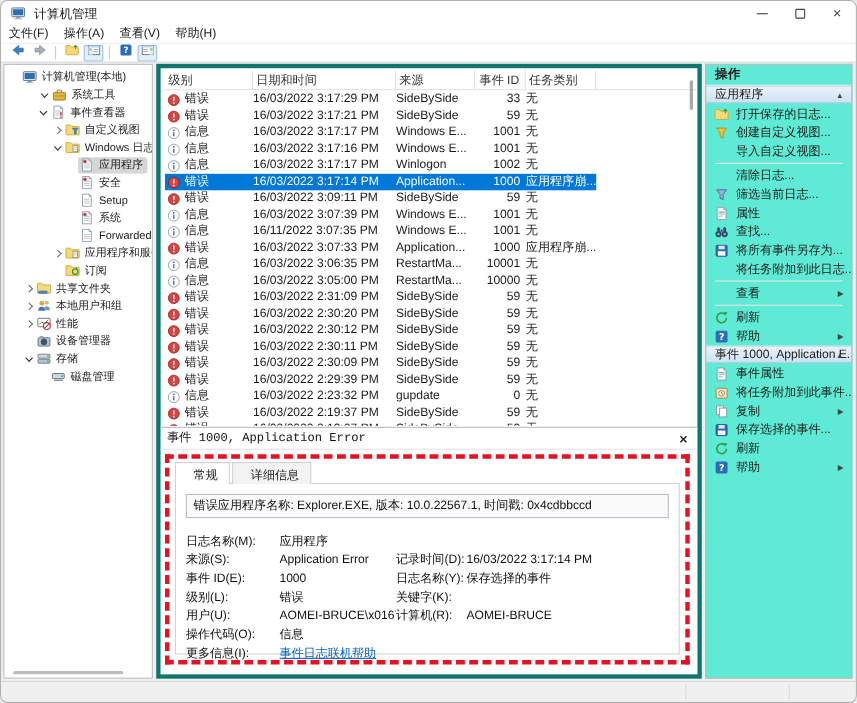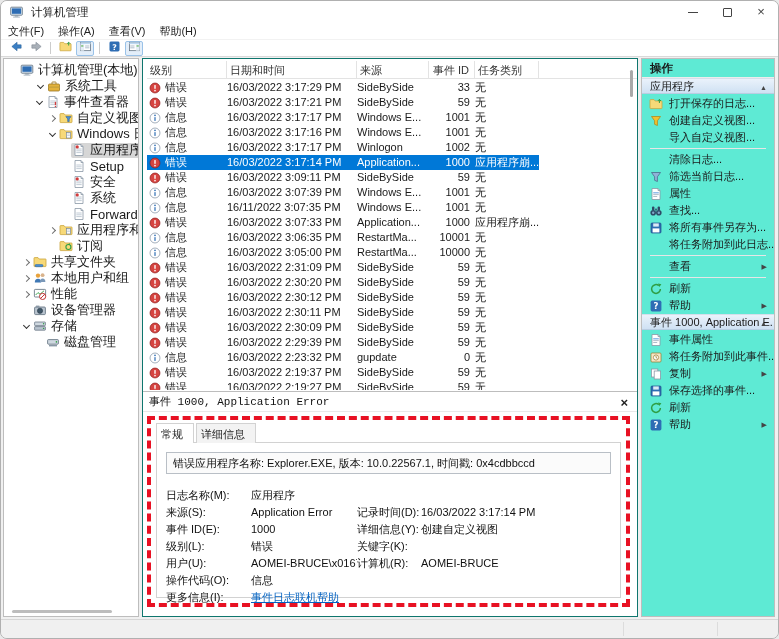--- a/index.html
+++ b/index.html
@@ -24,29 +24,29 @@
   .toolbar{position:absolute;top:39px;left:0;right:0;height:17px;background:#fff;
     border-bottom:1px solid #d9d9d9;display:flex;align-items:center;padding-left:5px;}
   .tbtn{width:18px;height:15px;display:flex;align-items:center;justify-content:center;border:1px solid transparent;border-radius:2px;margin:0 1px;}
   .tbtn.boxed{border-color:#9ac2e8;background:#e3eef9;}
   .tbtn svg{width:13px;height:13px;}
   .tsep{width:1px;height:12px;background:#cccccc;margin:0 4px;}
   
   .left-pane{position:absolute;left:2px;top:57px;width:136px;bottom:21px;background:#fff;
     border:1px solid #bdbdbd;overflow:hidden;}
   .mid-pane{position:absolute;left:141px;top:57px;width:496px;bottom:21px;background:#fff;
-    border:1px solid #0f766e;overflow:hidden;}
+    border:4px solid #0f766e;overflow:hidden;}
   .right-pane{position:absolute;left:640px;right:3px;top:57px;bottom:21px;background:#5eead4;
     border:1px solid #bdbdbd;overflow:hidden;}
   .bottom-strip{position:absolute;left:0;right:0;bottom:0;height:19px;background:#f0f0f0;
     border-top:1px solid #d6d6d6;}
   .bottom-strip .dv{position:absolute;top:2px;bottom:2px;width:1px;background:#dcdcdc;}
   
   .tree{padding-top:3px;}
-  .tree-row{height:16px;display:flex;align-items:center;font-size:13px;color:#1a1a1a;
+  .tree-row{height:16px;display:flex;align-items:center;font-size:10px;color:#1a1a1a;
     white-space:nowrap;overflow:hidden;}
   .chev{width:11px;height:11px;flex:none;position:relative;}
   .chev.c::after{content:'';position:absolute;left:3px;top:3px;width:4px;height:4px;
     border-top:1px solid #707070;border-right:1px solid #707070;transform:rotate(45deg);}
   .chev.o::after{content:'';position:absolute;left:3px;top:2px;width:4px;height:4px;
     border-top:1px solid #333;border-right:1px solid #333;transform:rotate(135deg);}
   .hl{display:flex;align-items:center;height:15px;padding:0 4px 0 1px;border-radius:2px;}
   .hl .ico{width:15px;height:14px;margin-right:3px;flex:none;}
   .hl .ico svg{width:14px;height:14px;}
   .tree-row.selected .hl{background:#d6d6d6;}
@@ -66,21 +66,21 @@
   .num{text-align:right;padding-right:5px;}
   .vscroll{position:absolute;right:4px;top:11px;width:3px;height:27px;background:#a9a9a9;border-radius:2px;}
   
   .detail{position:absolute;left:0;right:0;bottom:0;height:225px;background:#fff;border-top:1px solid #bdbdbd;}
   .detail-header{height:20px;line-height:20px;font-size:11px;color:#111;padding-left:6px;
     font-family:"Liberation Mono","DejaVu Sans Mono",monospace;border-bottom:1px solid #e8e8e8;}
   .detail-close{position:absolute;right:9px;top:1px;font-size:13px;font-weight:bold;color:#222;
     font-family:"Liberation Sans",sans-serif;}
   .annot{position:absolute;left:4px;right:7px;top:24px;bottom:9px;border:4px dashed #e81123;background:#fff;}
   .tabs{display:flex;margin:3px 0 0 5px;height:20px;position:relative;z-index:2;}
-  .tab{font-size:11px;padding:3px 10px 0 4px;border:1px solid #d2d2d2;border-bottom:none;
+  .tab{font-size:11px;padding:3px 10px 0 16px;border:1px solid #d2d2d2;border-bottom:none;
     background:#f3f3f3;margin-right:2px;color:#222;}
   .tab.active{background:#fff;}
   .tabpage{position:absolute;left:5px;right:5px;top:22px;bottom:5px;border:1px solid #d2d2d2;background:#fff;}
   .desc-box{margin:9px 9px 0 9px;height:22px;line-height:20px;border:1px solid #b9bfc6;
     background:#fbfbfb;font-size:11px;color:#111;padding-left:6px;white-space:nowrap;overflow:hidden;}
   .fields{margin:13px 0 0 9px;display:grid;grid-template-columns:85px 106px 64px auto;
     font-size:11px;line-height:17px;color:#111;}
   .fields span{overflow:hidden;white-space:nowrap;}
   .fields a{color:#0563c1;text-decoration:underline;margin-top:18px;}
   
@@ -252,36 +252,36 @@
         </div>
         <div class="tree-row" style="padding-left: 56px;">
           <span class="chev"></span>
           <span class="hl">
             <span class="ico"><svg viewBox="0 0 14 14" xmlns="http://www.w3.org/2000/svg">
                 <path d="M3 1.5 L9 1.5 L11 3.5 L11 12.5 L3 12.5 Z" fill="#fff" stroke="#8a98a6" stroke-width="0.8"></path>
                 <path d="M9 1.5 L9 3.5 L11 3.5" fill="none" stroke="#8a98a6" stroke-width="0.8"></path>
                 <line x1="4.3" y1="6" x2="9.7" y2="6" stroke="#a8b6c4" stroke-width="0.7"></line>
                 <line x1="4.3" y1="7.8" x2="9.7" y2="7.8" stroke="#a8b6c4" stroke-width="0.7"></line>
                 <line x1="4.3" y1="9.6" x2="9.7" y2="9.6" stroke="#a8b6c4" stroke-width="0.7"></line>
-              </svg></span>
-            <span>Setup</span>
+                <circle cx="5.2" cy="3.9" r="1.6" fill="#d23b3b"></circle>
+              </svg></span>
+            <span>安全</span>
           </span>
         </div>
         <div class="tree-row" style="padding-left: 56px;">
           <span class="chev"></span>
           <span class="hl">
             <span class="ico"><svg viewBox="0 0 14 14" xmlns="http://www.w3.org/2000/svg">
                 <path d="M3 1.5 L9 1.5 L11 3.5 L11 12.5 L3 12.5 Z" fill="#fff" stroke="#8a98a6" stroke-width="0.8"></path>
                 <path d="M9 1.5 L9 3.5 L11 3.5" fill="none" stroke="#8a98a6" stroke-width="0.8"></path>
                 <line x1="4.3" y1="6" x2="9.7" y2="6" stroke="#a8b6c4" stroke-width="0.7"></line>
                 <line x1="4.3" y1="7.8" x2="9.7" y2="7.8" stroke="#a8b6c4" stroke-width="0.7"></line>
                 <line x1="4.3" y1="9.6" x2="9.7" y2="9.6" stroke="#a8b6c4" stroke-width="0.7"></line>
-                <circle cx="5.2" cy="3.9" r="1.6" fill="#d23b3b"></circle>
-              </svg></span>
-            <span>安全</span>
+              </svg></span>
+            <span>Setup</span>
           </span>
         </div>
         <div class="tree-row" style="padding-left: 56px;">
           <span class="chev"></span>
           <span class="hl">
             <span class="ico"><svg viewBox="0 0 14 14" xmlns="http://www.w3.org/2000/svg">
                 <path d="M3 1.5 L9 1.5 L11 3.5 L11 12.5 L3 12.5 Z" fill="#fff" stroke="#8a98a6" stroke-width="0.8"></path>
                 <path d="M9 1.5 L9 3.5 L11 3.5" fill="none" stroke="#8a98a6" stroke-width="0.8"></path>
                 <line x1="4.3" y1="6" x2="9.7" y2="6" stroke="#a8b6c4" stroke-width="0.7"></line>
                 <line x1="4.3" y1="7.8" x2="9.7" y2="7.8" stroke="#a8b6c4" stroke-width="0.7"></line>
@@ -721,22 +721,22 @@
               <span>日志名称(M):</span>
               <span>应用程序</span>
               <span></span>
               <span></span>
               <span>来源(S):</span>
               <span>Application Error</span>
               <span>记录时间(D):</span>
               <span>16/03/2022 3:17:14 PM</span>
               <span>事件 ID(E):</span>
               <span>1000</span>
-              <span>详细信息(Y):</span>
-              <span>创建自定义视图</span>
+              <span>日志名称(Y):</span>
+              <span>保存选择的事件</span>
               <span>级别(L):</span>
               <span>错误</span>
               <span>关键字(K):</span>
               <span></span>
               <span>用户(U):</span>
               <span>AOMEI-BRUCE\x0167</span>
               <span>计算机(R):</span>
               <span>AOMEI-BRUCE</span>
               <span>操作代码(O):</span>
               <span>信息</span>

